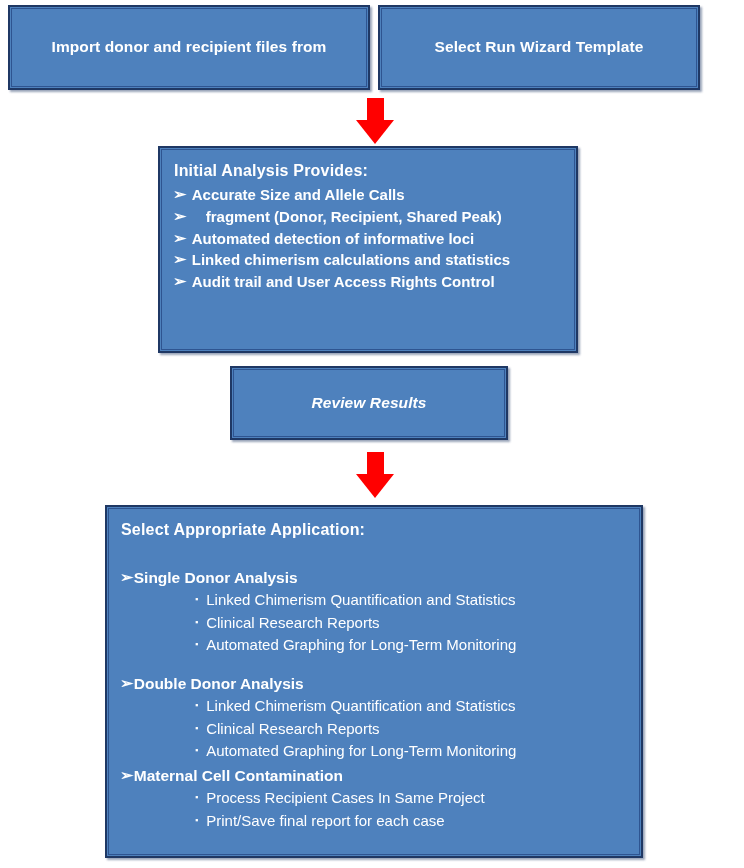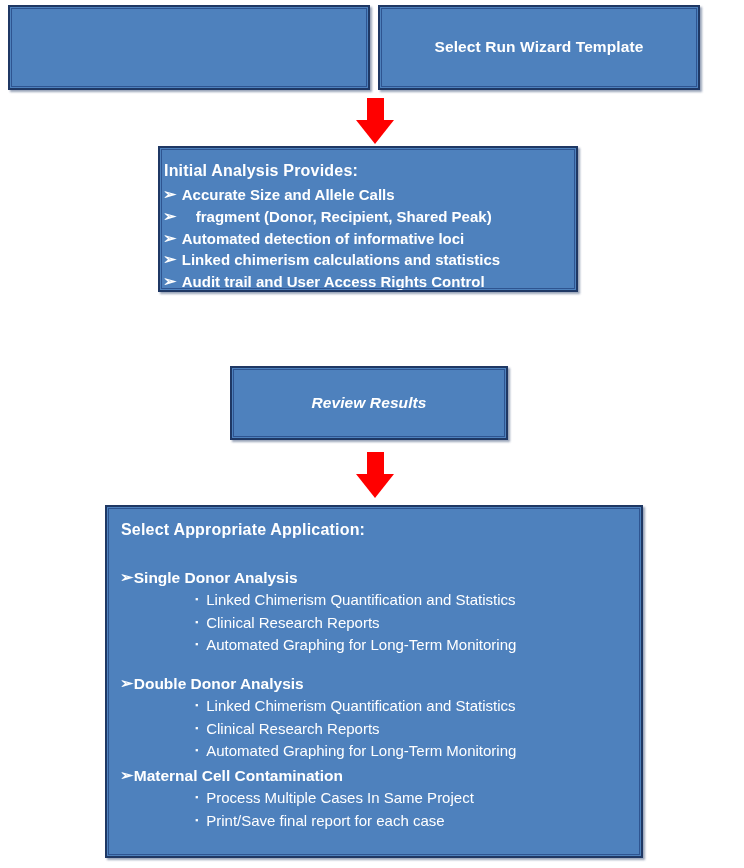--- a/index.html
+++ b/index.html
@@ -45,22 +45,22 @@
     font-size: 15.5px;
   }
   #box-import .box-title { padding: 0 14px; }
 
   #box-template {
     left: 378px; top: 5px; width: 322px; height: 85px;
     font-size: 15.5px;
   }
 
   #box-initial {
-    left: 158px; top: 146px; width: 420px; height: 146px;
-    padding: 14px 10px 10px 4px;
+    left: 158px; top: 146px; width: 420px; height: 207px;
+    padding: 14px 10px 10px 14px;
     font-size: 15px;
   }
 
   #box-review {
     left: 230px; top: 366px; width: 278px; height: 74px;
     font-size: 15.5px;
     font-style: italic;
   }
 
   #box-select {
@@ -153,21 +153,21 @@
 
   #arrow-2 { left: 356px; top: 452px; }
   #arrow-2 .shaft { left: 11px; top: 0; width: 17px; height: 24px; }
   #arrow-2 .head  { left: 0;   top: 22px; }
 </style>
 </head>
 <body>
 
 <div class="box box-centered" id="box-import">
   <div class="box-title">
-    <br>
+    <span>Import  donor and recipient files from</span><br>
   </div>
 </div>
 
 <div class="box box-centered" id="box-template">
   <div class="box-title">Select Run Wizard Template</div>
 </div>
 
 <div class="arrow" id="arrow-1">
   <span class="shaft"></span>
   <span class="head"></span>
@@ -259,20 +259,20 @@
     </li>
   </ul>
 
   <div class="lvl1">
     <span class="bullet">➢</span>
     <span class="txt">Maternal Cell Contamination</span>
   </div>
   <ul class="sub">
     <li class="lvl2">
       <span class="bullet">▪</span>
-      <span>Process Multiple Cases In Same Project</span>
+      <span>Process Recipient Cases In Same Project</span>
     </li>
     <li class="lvl2">
       <span class="bullet">▪</span>
       <span>Print/Save final report for each case</span>
     </li>
   </ul>
 </div>
 
 </body></html>

